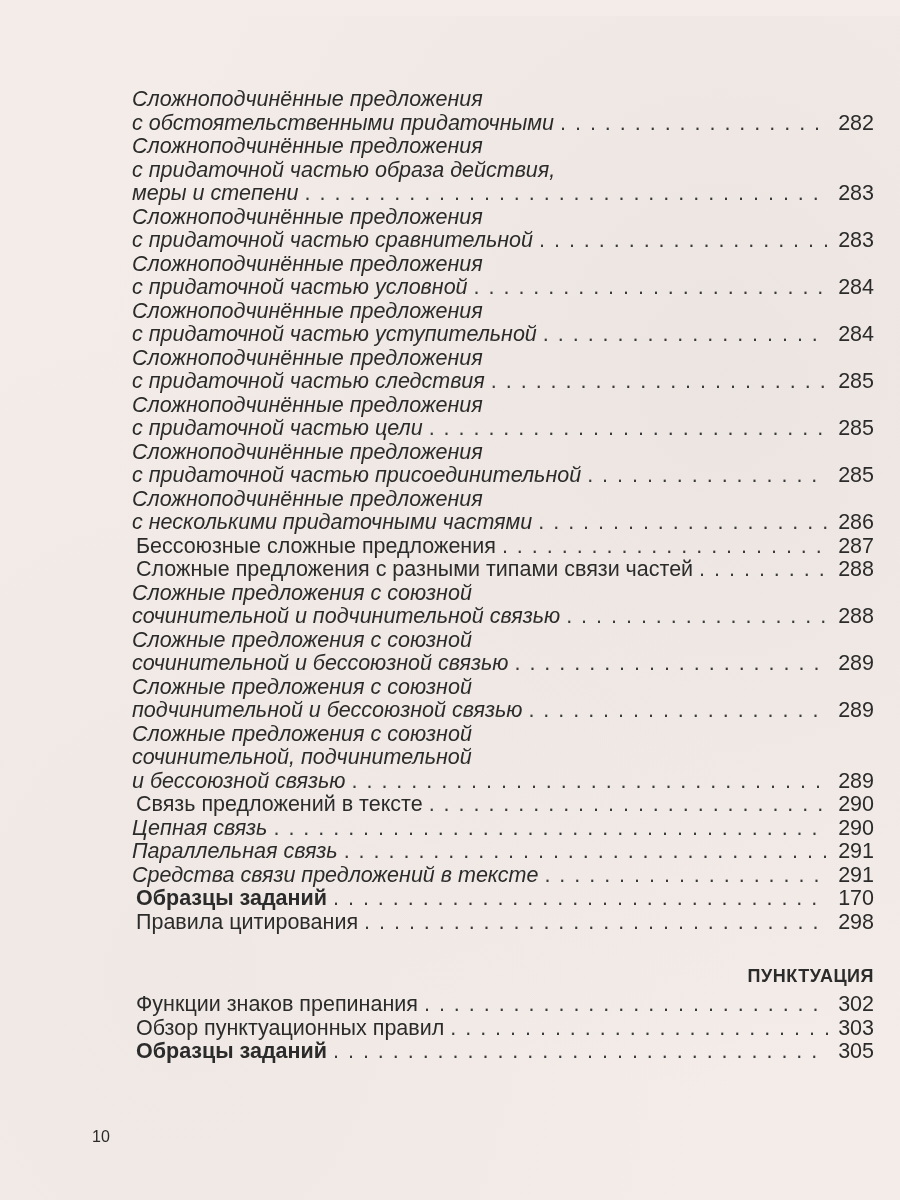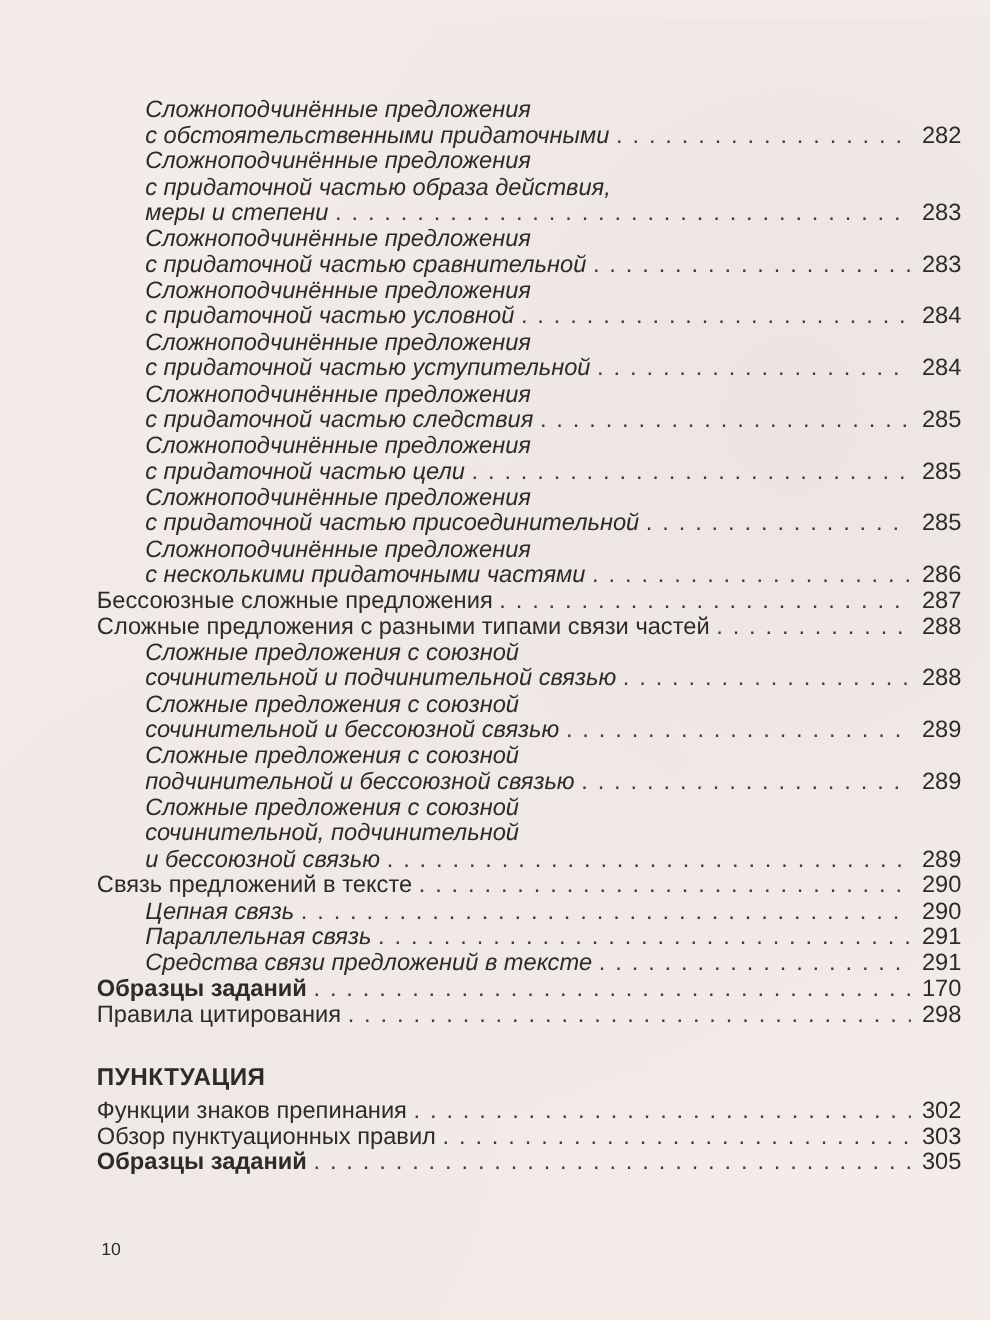--- a/index.html
+++ b/index.html
@@ -28,21 +28,21 @@
       position: absolute;
       left: 88px;
       top: 72px;
       width: 786px;
     }
     .entry {
       font-size: 21.5px;
       line-height: 23.5px;
     }
     .entry.level-2 { padding-left: 44px; font-style: italic; }
-    .entry.level-1 { padding-left: 0; }
+    .entry.level-1 { padding-left: 0; margin-left: 48px; }
     .entry.bold .title, .entry.bold .last { font-weight: bold; }
     .entry .line { display: block; white-space: nowrap; }
     .entry .lastrow {
       display: flex;
       align-items: flex-start;
       white-space: nowrap;
     }
     .entry .last { flex: 0 0 auto; }
     .entry .leader {
       flex: 1 1 auto;
@@ -58,23 +58,23 @@
       word-spacing: 3px;
     }
     .entry .page-num {
       flex: 0 0 auto;
       font-style: normal;
       font-weight: normal;
       text-align: right;
       min-width: 40px;
     }
     .section-heading {
-      text-align: left;
+      text-align: right;
       font-weight: bold;
-      font-size: 22px;
+      font-size: 18px;
       margin: 32px 0 6px 0;
       letter-spacing: 0.5px;
     }
     .folio {
       position: absolute;
       left: 92px;
       top: 1112px;
       font-size: 16px;
     }
     .ghost {

